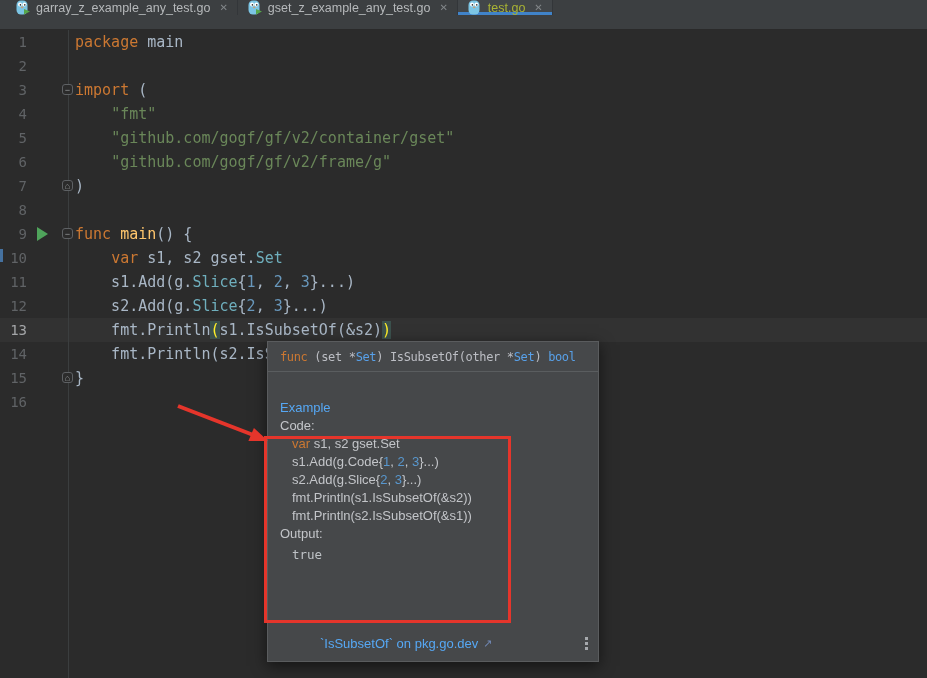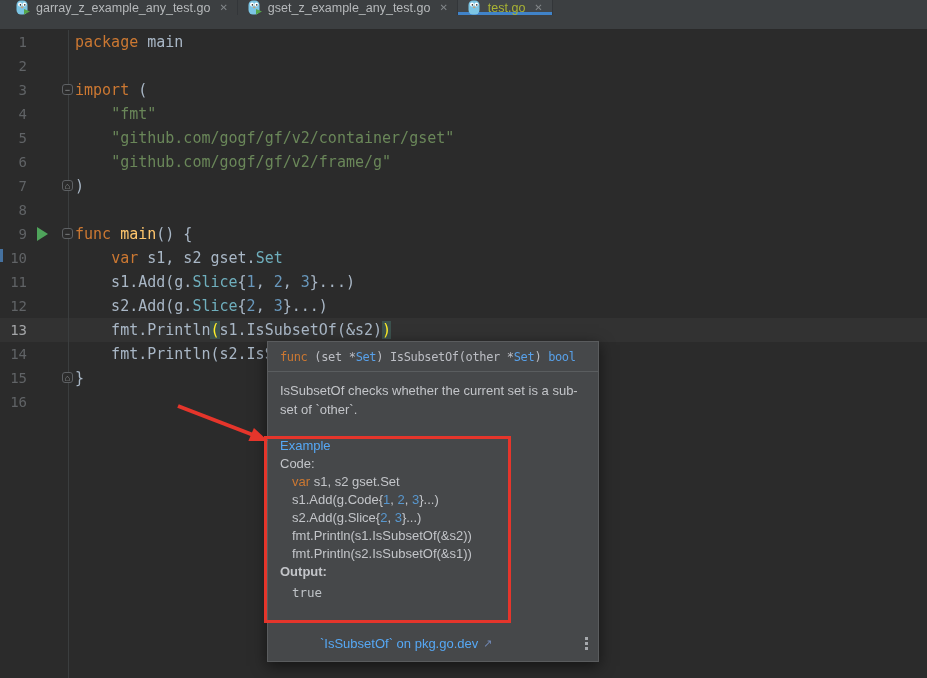--- a/index.html
+++ b/index.html
@@ -152,32 +152,31 @@
         <div class="code-line" style="top: 288px;"><span class="tk-pl">    fmt.Println</span><span class="tk-pm">(</span><span class="tk-pl">s1.IsSubsetOf(&amp;s2)</span><span class="tk-pm">)</span></div>
         <div class="code-line" style="top: 312px;"><span class="tk-pl">    fmt.Println(s2.IsSubsetOf(&amp;s1))</span></div>
         <div class="code-line" style="top: 336px;"><span class="tk-pl">}</span></div>
         <div class="code-line" style="top: 360px;"></div>
       </div>
   </div>
 
   <div id="doc-popup">
     <div id="popup-signature"><span class="tk-kw">func</span><span class="tk-pl"> (set *</span><span class="tk-ty">Set</span><span class="tk-pl">) IsSubsetOf(other *</span><span class="tk-ty">Set</span><span class="tk-pl">) </span><span class="tk-ty">bool</span></div>
     <div id="popup-body">
-      <div id="popup-description">IsSubsetOf checks whether the current set is a sub-set of `other`.</div>
       <div id="example-section">
         <div><a id="example-link">Example</a></div>
         <div>Code:</div>
         <div id="popup-code-lines">
             <div class="popup-code-line"><span class="tk-kw">var</span><span class="tk-pl"> s1, s2 gset.Set</span></div>
             <div class="popup-code-line"><span class="tk-pl">s1.Add(g.Code{</span><span class="tk-num">1</span><span class="tk-pl">, </span><span class="tk-num">2</span><span class="tk-pl">, </span><span class="tk-num">3</span><span class="tk-pl">}...)</span></div>
             <div class="popup-code-line"><span class="tk-pl">s2.Add(g.Slice{</span><span class="tk-num">2</span><span class="tk-pl">, </span><span class="tk-num">3</span><span class="tk-pl">}...)</span></div>
             <div class="popup-code-line"><span class="tk-pl">fmt.Println(s1.IsSubsetOf(&amp;s2))</span></div>
             <div class="popup-code-line"><span class="tk-pl">fmt.Println(s2.IsSubsetOf(&amp;s1))</span></div>
           </div>
-        <div style="margin-top:0;font-weight:bold;">Output:</div>
+        <div style="margin-top:0;">Output:</div>
         <div id="popup-output-lines" style="margin-top:3px;">
             <div class="output-line">true</div>
           </div>
       </div>
     </div>
     <div id="popup-footer">
       <a id="pkg-link">`IsSubsetOf` on pkg.go.dev</a>
       <span id="external-arrow">↗</span>
       <span id="kebab">
           <span></span>

